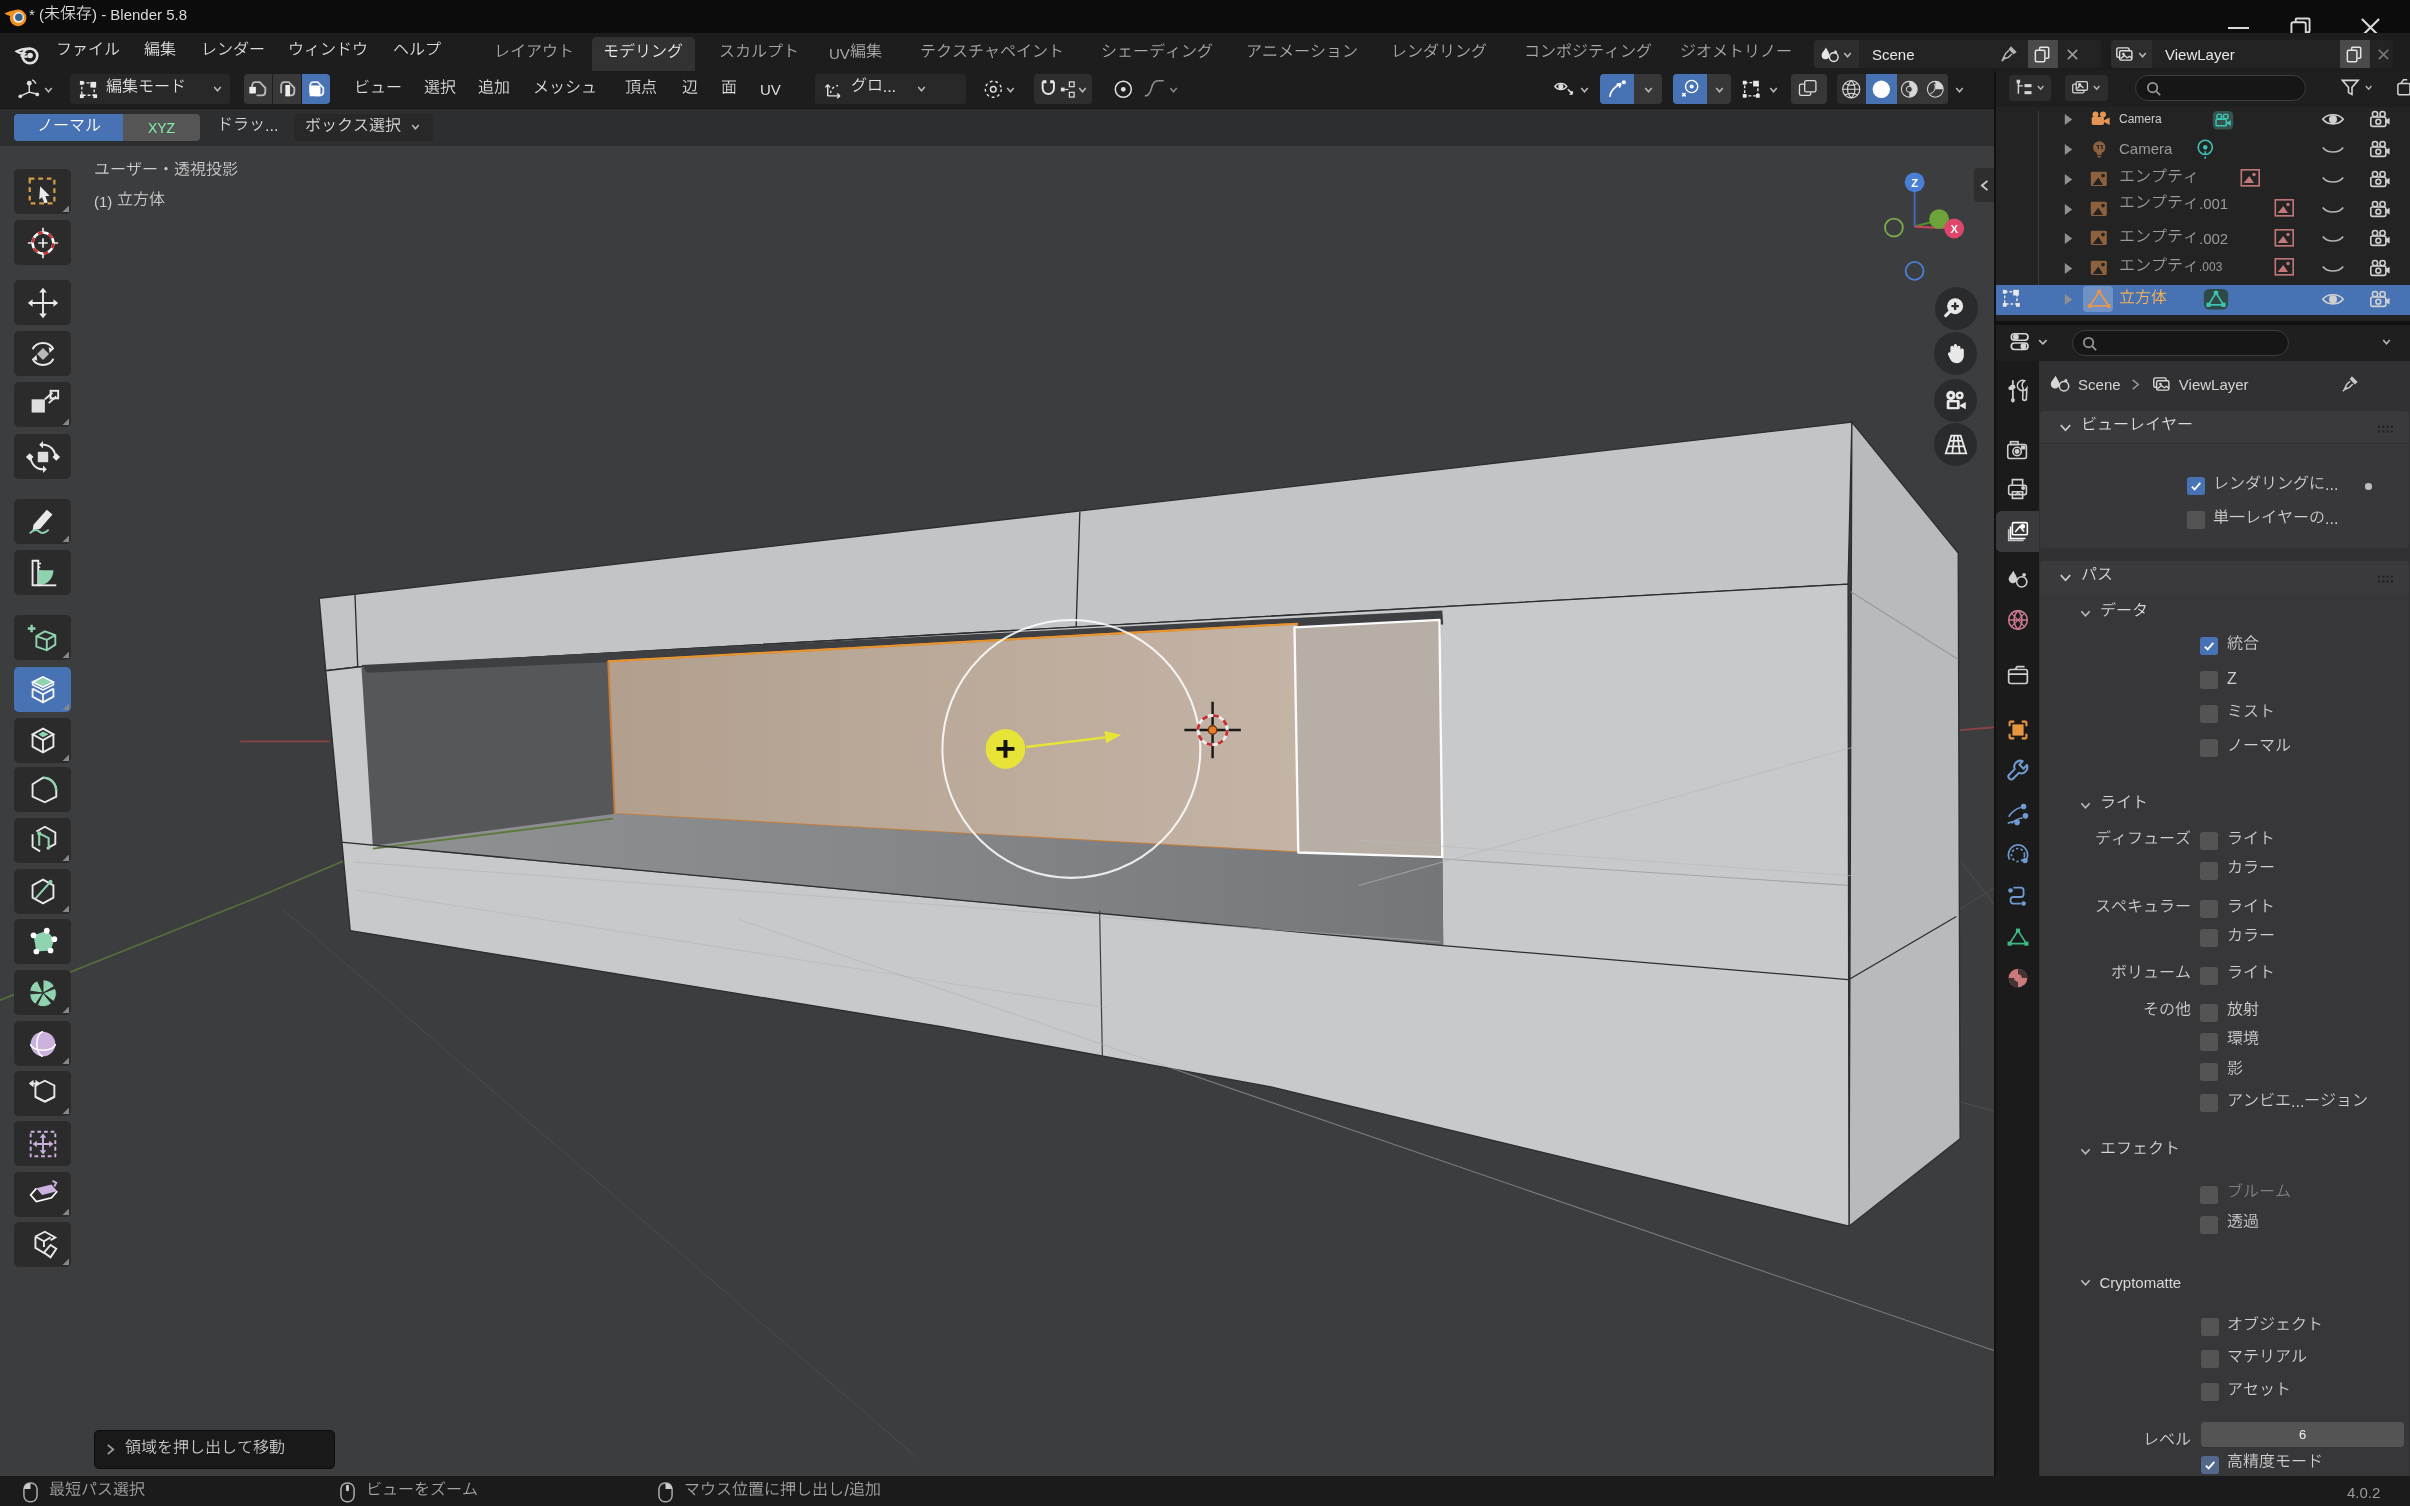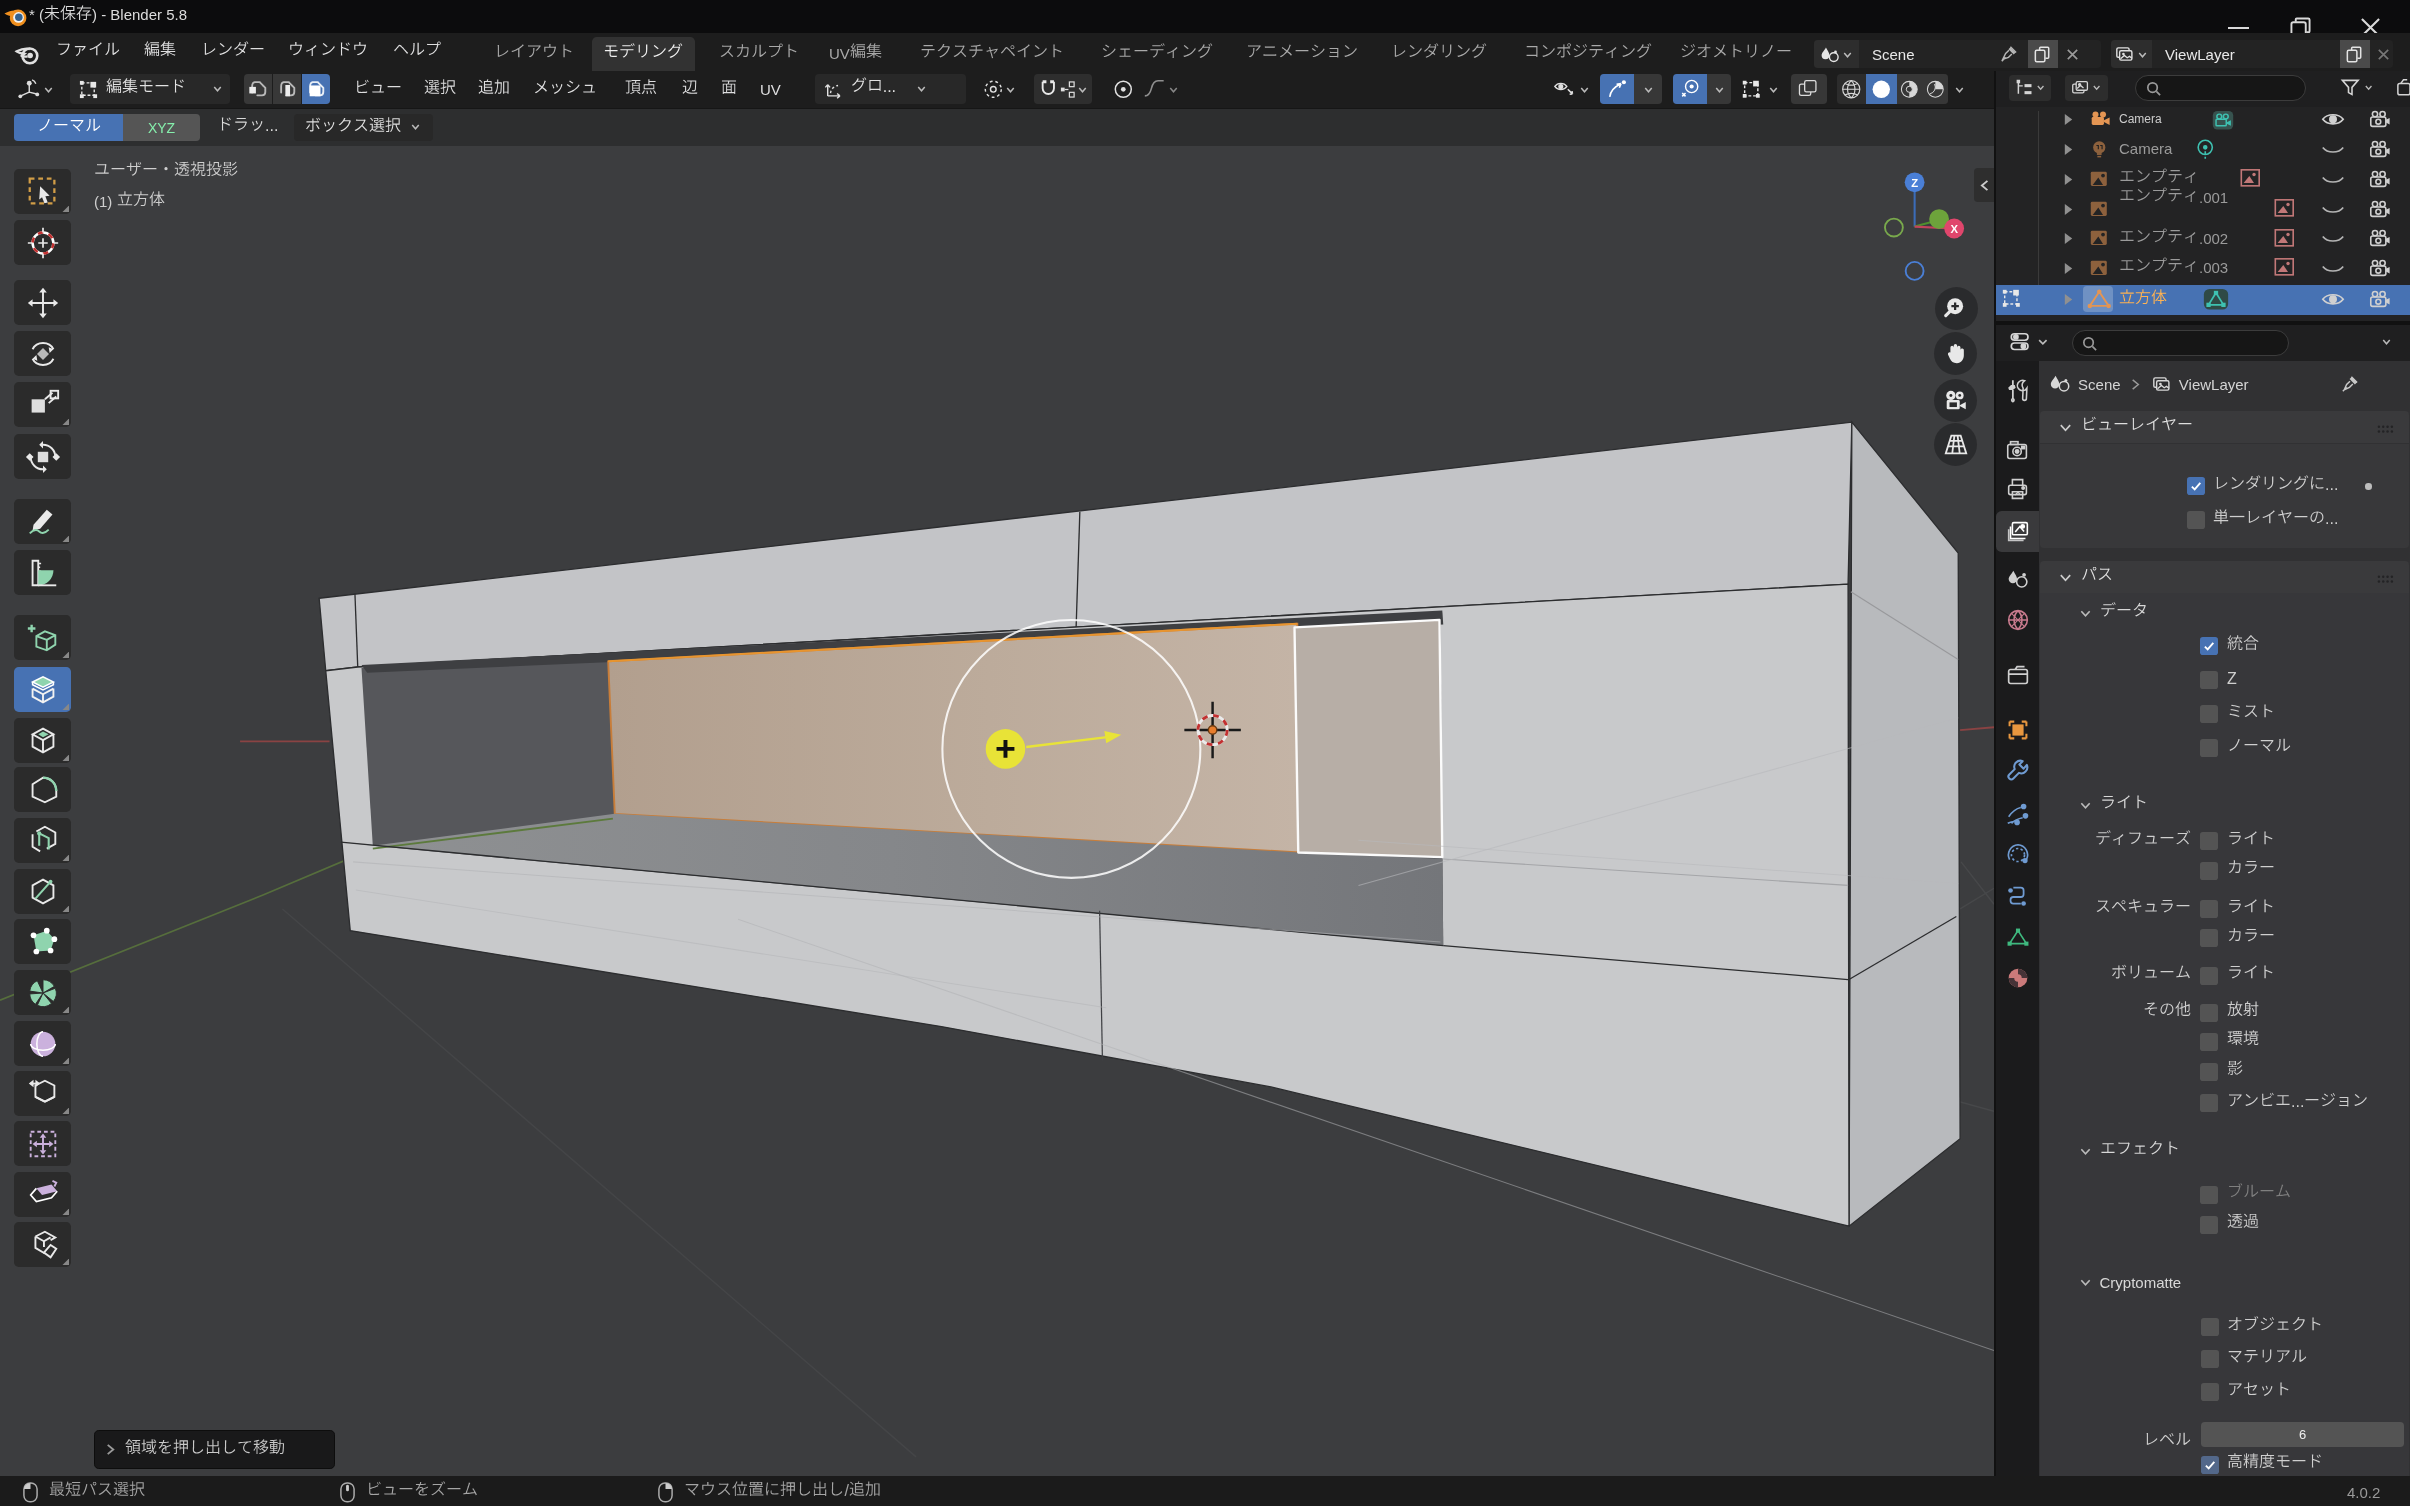--- a/index.html
+++ b/index.html
@@ -1191,21 +1191,21 @@
       <path d="M20 12.5 l4-2 v7 l-4-2 Z" fill="#d0d0d0"></path>
     </svg></div>
 <svg class="abs" style="left:2062px;top:202px" width="13" height="15" viewBox="0 0 14 16">
     <path d="M3 2 L11 8 L3 14 Z" fill="#909090"></path>
   </svg>
 <div style="position:absolute;left:2087px;top:198px;width:24.5px;height:22.6px;"><svg width="24.5" height="22.6" viewBox="0 0 26 24" style="opacity:0.55">
       <rect x="4" y="4" width="17" height="15" rx="1.5" fill="#e49553"></rect>
       <circle cx="17" cy="8" r="2" fill="#232324"></circle>
       <path d="M6 18 L12 10 L17 18 Z" fill="#232324"></path>
     </svg></div>
-<div style="position:absolute;left:2119px;top:179px;width:188px;height:30px;display:flex;align-items:flex-end">
+<div style="position:absolute;left:2119px;top:194px;width:188px;height:30px;display:flex;align-items:flex-start">
     <span class="mx">
       <svg class="jt" width="80" height="21.7" style="" viewBox="0 0 85 23">
         <g fill="#9b9b9b" transform="translate(0,14.6) scale(0.17)">
           <use href="#u30a8" x="0"></use>
           <use href="#u30f3" x="100"></use>
           <use href="#u30d7" x="200"></use>
           <use href="#u30c6" x="300"></use>
           <use href="#u30a3" x="400"></use>
         </g>
       </svg>
@@ -1276,21 +1276,21 @@
     <span class="mx">
       <svg class="jt" width="80" height="21.7" style="" viewBox="0 0 85 23">
         <g fill="#9b9b9b" transform="translate(0,14.6) scale(0.17)">
           <use href="#u30a8" x="0"></use>
           <use href="#u30f3" x="100"></use>
           <use href="#u30d7" x="200"></use>
           <use href="#u30c6" x="300"></use>
           <use href="#u30a3" x="400"></use>
         </g>
       </svg>
-      <span style="font-size:15px;color:#9b9b9b;white-space:pre">.003</span>
+      <span style="font-size:12px;color:#9b9b9b;white-space:pre">.003</span>
     </span>
   </div>
 <div style="position:absolute;left:2272px;top:256px;width:28px;height:24.5px;"><svg width="24.5" height="22.6" viewBox="0 0 26 24" fill="none" stroke="#c27878" stroke-width="1.7">
       <rect x="3.5" y="3" width="19" height="17"></rect>
       <circle cx="17" cy="8" r="1.8" fill="#c27878" stroke="none"></circle>
       <path d="M6 17 L12 9.5 L17 17 Z" fill="#c27878" stroke="none"></path>
     </svg></div>
 <div style="position:absolute;left:2320px;top:257px;width:26px;height:22.6px;"><svg width="26" height="22.6" viewBox="0 0 28 24" fill="none" stroke="#b5b5b5" stroke-width="1.8">
       <path d="M3 10 C8 16.5 20 16.5 25 10"></path>
     </svg></div>

